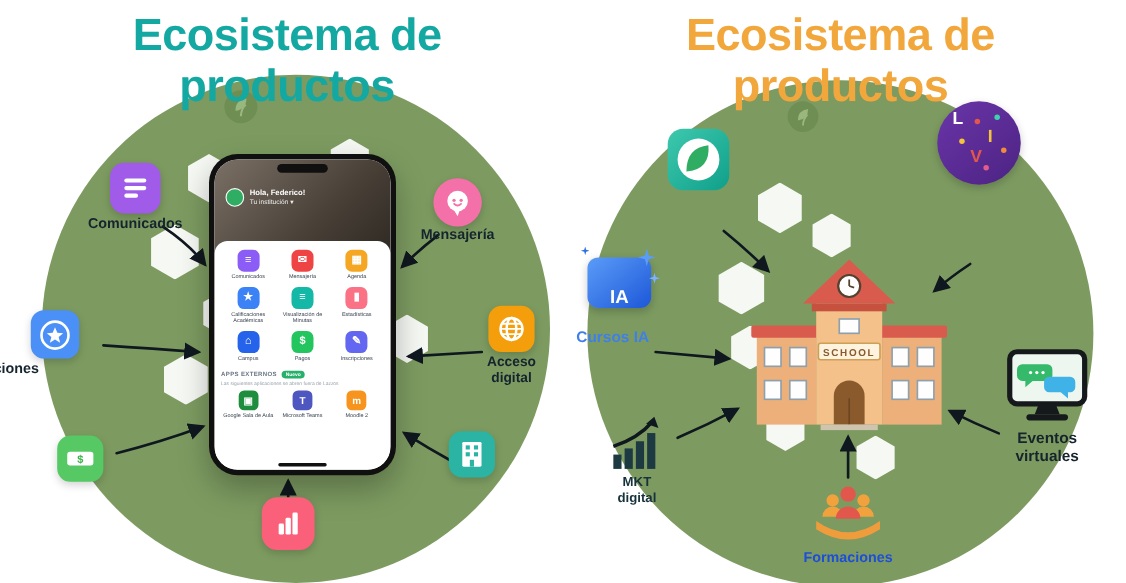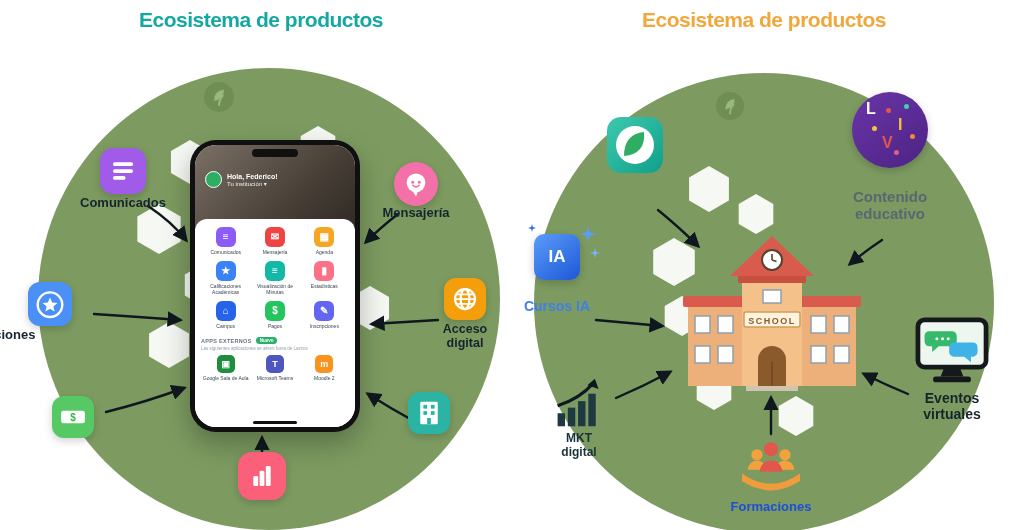--- a/index.html
+++ b/index.html
@@ -1,19 +1,19 @@
 <!DOCTYPE html>
 <html><head>
 <meta charset="utf-8">
 <style>
   *{margin:0;padding:0;box-sizing:border-box}
   body{font-family:"Liberation Sans",sans-serif;background:#fff}
   #canvas{position:relative;width:1024px;height:530px;overflow:hidden;background:#fff}
   .abs{position:absolute}
-  .title{font-size:21px;font-weight:800;text-align:center;letter-spacing:-0.5px}
+  .title{font-size:41px;font-weight:800;text-align:center;letter-spacing:-0.5px}
   .circle{border-radius:50%}
   .hex{position:absolute;background:rgba(255,255,255,0.93);
        clip-path:polygon(50% 0,93.3% 25%,93.3% 75%,50% 100%,6.7% 75%,6.7% 25%)}
   .sat{display:flex;align-items:center;justify-content:center;box-shadow:0 3px 8px rgba(0,0,0,.18)}
   .lbl{font-weight:700;color:#16242e;text-align:center;line-height:1.15}
   #arrows{pointer-events:none}
 
   
   #phone{width:170px;height:292px;background:#101010;border-radius:26px;padding:5px;
          box-shadow:0 12px 28px rgba(0,0,0,.28)}
@@ -30,21 +30,21 @@
   .picon{width:20px;height:20px;border-radius:6px;display:flex;align-items:center;justify-content:center;color:#fff;font-size:10px;font-weight:700;line-height:1}
   .eicon{width:18px;height:18px;border-radius:5px;display:flex;align-items:center;justify-content:center;color:#fff;font-size:9px;font-weight:700;line-height:1}
   .plabel{font-size:5px;color:#3a4552;text-align:center;margin-top:2px;line-height:1.2;max-width:50px}
   #ext-head{display:flex;align-items:center;gap:4px;margin-top:8px}
   #ext-title{font-size:5.5px;font-weight:700;color:#6b7683;letter-spacing:.3px}
   #ext-badge{font-size:4.5px;background:#27b06b;color:#fff;padding:1px 4px;border-radius:5px;font-weight:700}
   #ext-note{font-size:4.5px;color:#97a1ab;margin-top:2px;margin-bottom:4px}
   #home-ind{position:absolute;bottom:3px;left:50%;transform:translateX(-50%);width:44px;height:3.5px;border-radius:2px;background:#111}
 
   
-  #ia-badge .ia-box{width:46px;height:46px;border-radius:10px;display:flex;align-items:center;justify-content:center;
+  #ia-badge .ia-box{width:58px;height:46px;border-radius:10px;display:flex;align-items:flex-end;justify-content:center;
        background:linear-gradient(140deg,#5b9cf8,#1d57d8);color:#fff;font-weight:800;font-size:17px;box-shadow:0 3px 8px rgba(0,0,0,.2)}
   .spark{position:absolute;clip-path:polygon(50% 0,61% 39%,100% 50%,61% 61%,50% 100%,39% 61%,0 50%,39% 39%)}
   #contenido-icon{border-radius:50%;background:linear-gradient(140deg,#6a35a8,#4c2383);box-shadow:0 3px 8px rgba(0,0,0,.2)}
   .cl{position:absolute;font-weight:800;font-size:16px}
   .cdot{position:absolute;width:5px;height:5px;border-radius:50%}
 </style>
 </head>
 <body>
 
 <div id="canvas">
@@ -315,21 +315,20 @@
   <div class="abs" id="contenido-icon" style="left:852px;top:92px;width:76px;height:76px">
     <span class="cl" style="left:14px;top:8px;color:#fff">L</span>
     <span class="cl" style="left:46px;top:24px;color:#f5c33b">I</span>
     <span class="cl" style="left:30px;top:42px;color:#e2574c">V</span>
     <span class="cdot" style="left:34px;top:16px;background:#e2574c"></span>
     <span class="cdot" style="left:52px;top:12px;background:#3fd0b0"></span>
     <span class="cdot" style="left:20px;top:34px;background:#f5c33b"></span>
     <span class="cdot" style="left:58px;top:42px;background:#f08a3c"></span>
     <span class="cdot" style="left:42px;top:58px;background:#e25c8e"></span>
   </div>
-  <div class="abs lbl" style="left: 830px; top: 188px; width: 120px; font-size: 15px; color: rgb(91, 103, 112);">Contenido educativo</div>
 
   <div class="abs" id="ia-badge" style="left:534px;top:234px;width:46px;height:46px">
     <div class="ia-box">
         <span>IA</span>
       </div>
     <span class="spark" style="width:16px;height:16px;right:-16px;top:-8px;background:#5b9cf8"></span>
     <span class="spark" style="width:10px;height:10px;right:-20px;top:14px;background:#7cb3ff"></span>
     <span class="spark" style="width:8px;height:8px;left:-6px;top:-10px;background:#2f6fe0"></span>
   </div>
   <div class="abs lbl" style="left: 512px; top: 288px; width: 90px; font-size: 14px; color: rgb(63, 127, 232); margin-top: 10px;">Cursos IA</div>

